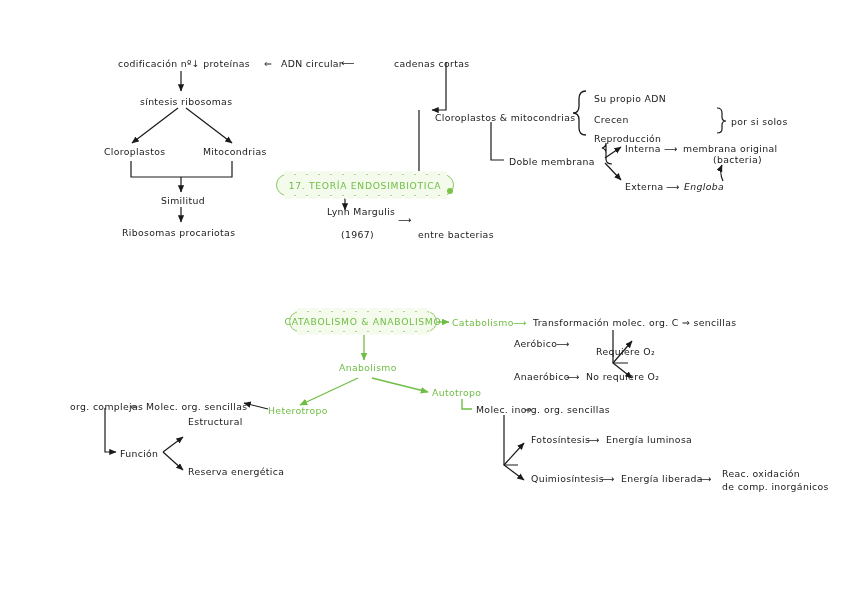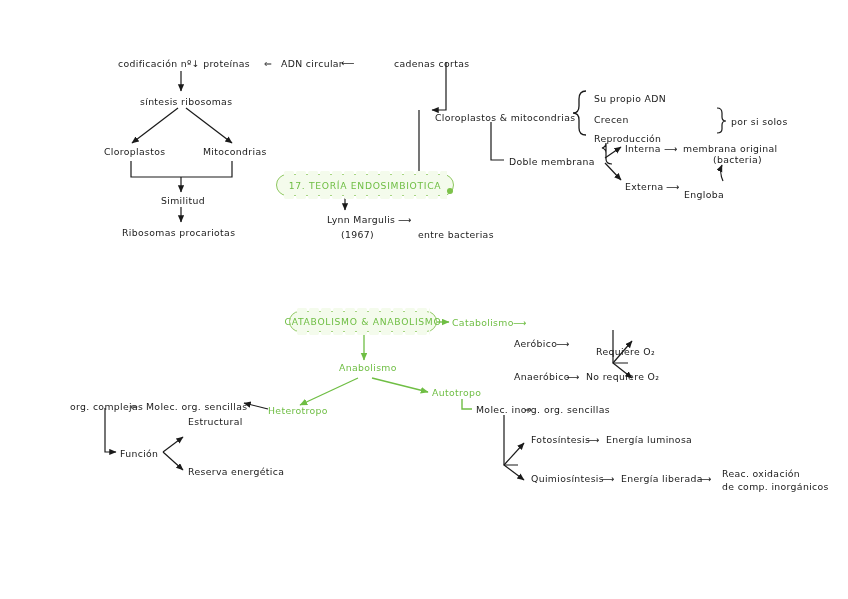--- a/index.html
+++ b/index.html
@@ -147,38 +147,39 @@
   <div class="lbl" style="left:594px; top:133px;">Reproducción</div>
   <div class="lbl" style="left:731px; top:116px;">por si solos</div>
 
   <div class="lbl" style="left:509px; top:156px;">Doble membrana</div>
   <div class="lbl" style="left:625px; top:143px;">Interna</div>
   <div class="lbl" style="left:664px; top:143px;">⟶</div>
   <div class="lbl" style="left:683px; top:143px;">membrana original</div>
   <div class="lbl" style="left:713px; top:154px;">(bacteria)</div>
   <div class="lbl" style="left:625px; top:181px;">Externa</div>
   <div class="lbl" style="left:666px; top:181px;">⟶</div>
-  <div class="lbl" style="left:684px; top:189px;">Engloba</div>
+  <div class="lbl" style="left:684px; top:181px;font-style:italic;">Engloba</div>
 
   <div class="cloud" style="left:276px; top:174px; width:178px; height:22px;">
     <span>17. TEORÍA ENDOSIMBIOTICA</span>
   </div>
   <div class="dot" style="left:447px; top:188px;"></div>
 
-  <div class="lbl" style="left:327px; top:214px;">Lynn Margulis</div>
+  <div class="lbl" style="left:327px; top:206px;">Lynn Margulis</div>
   <div class="lbl" style="left:341px; top:229px;">(1967)</div>
   <div class="lbl" style="left:398px; top:214px;">⟶</div>
   <div class="lbl" style="left:418px; top:229px;">entre bacterias</div>
 
   <div class="cloud" style="left:289px; top:311px; width:148px; height:21px;">
     <span>CATABOLISMO &amp; ANABOLISMO</span>
   </div>
 
   <div class="lbl green" style="left:452px; top:317px;">Catabolismo</div>
   <div class="lbl green" style="left:513px; top:317px;">⟶</div>
+  <div class="lbl" style="left:533px; top:317px;">Transformación molec. org. C ⇒ sencillas</div>
 
   <div class="lbl" style="left:514px; top:338px;">Aeróbico</div>
   <div class="lbl" style="left:556px; top:338px;">⟶</div>
   <div class="lbl" style="left:596px; top:338px;margin-top:8px;">Requiere O₂</div>
 
   <div class="lbl" style="left:514px; top:371px;">Anaeróbico</div>
   <div class="lbl" style="left:566px; top:371px;">⟶</div>
   <div class="lbl" style="left:586px; top:371px;">No requiere O₂</div>
 
   <div class="lbl green" style="left:339px; top:362px;">Anabolismo</div>

